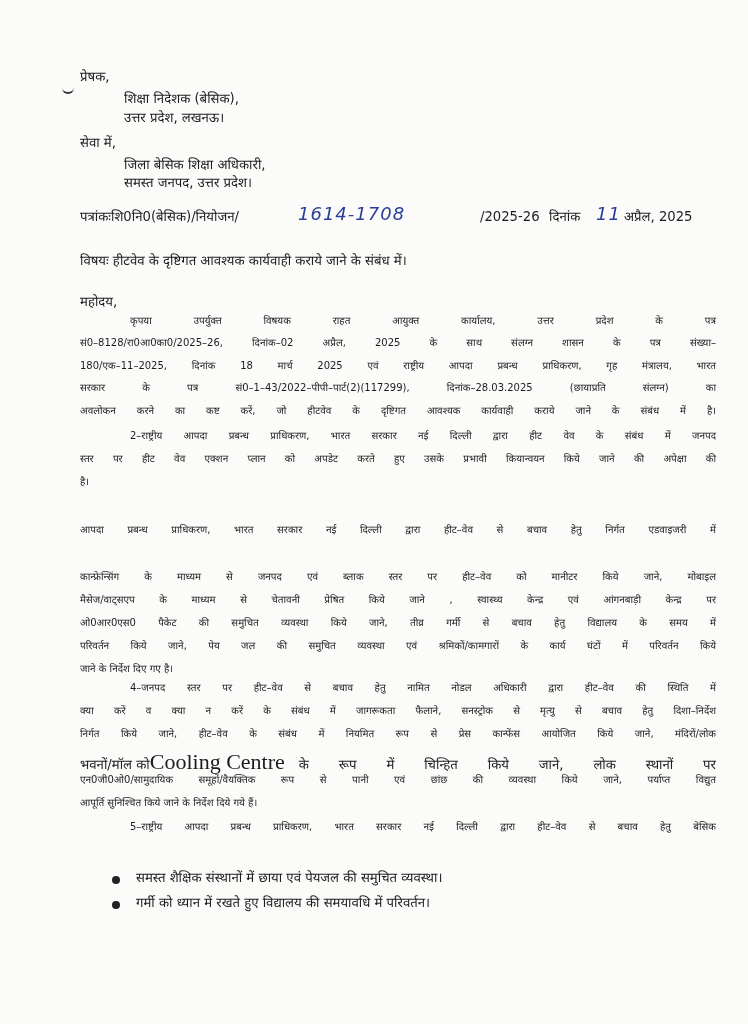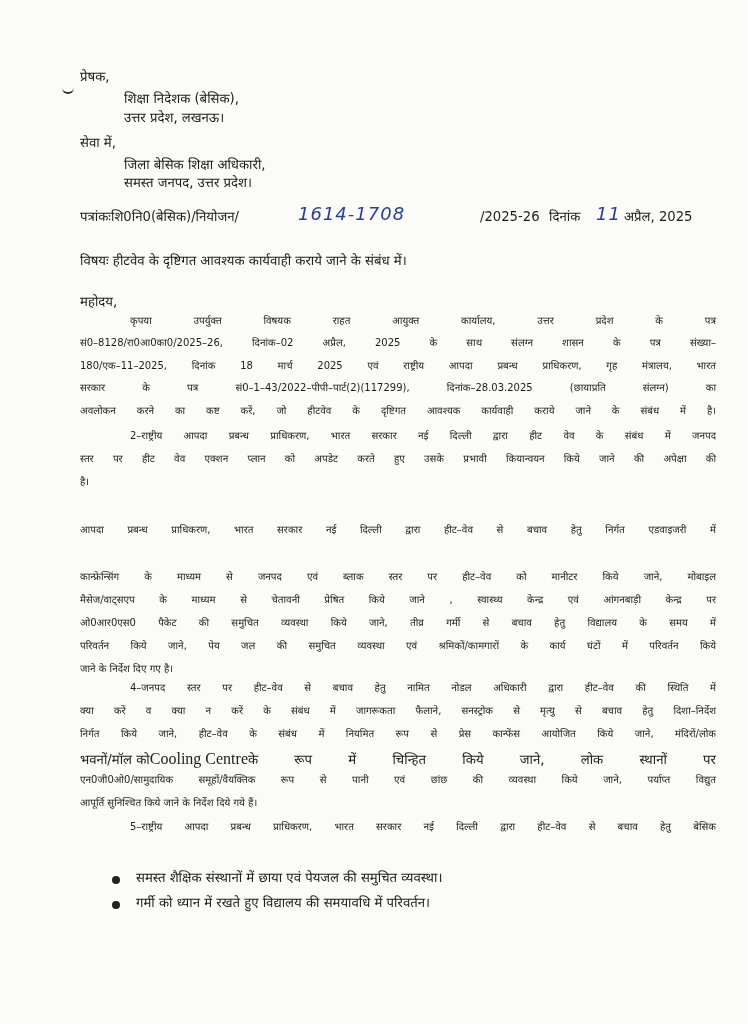--- a/index.html
+++ b/index.html
@@ -4,21 +4,21 @@
 <style>
   html, body { margin:0; padding:0; }
   body { width:748px; height:1024px; background:#fbfbfa; overflow:hidden; position:relative;
          font-family:"DejaVu Sans", "Liberation Sans", sans-serif; color:#1c1c1c; }
   .page { position:absolute; left:0; top:0; width:716px; height:1024px; }
   .ln { position:absolute; font-size:13.2px; white-space:nowrap; line-height:1; }
   .jl { position:absolute; left:80px; width:636px; font-size:10px; text-align:justify; text-align-last:justify; white-space:nowrap; line-height:1; }
   .jl.last { text-align-last:left; }
   .hand { font-family:"DejaVu Sans", sans-serif; color:#2a3f9a; font-size:18px; font-style:italic; letter-spacing:1px; }
   .mark { position:absolute; left:62px; top:86px; width:12px; height:6px; border-bottom:2px solid #333; border-radius:0 0 8px 8px; }
-  .cool { font-family:"Liberation Serif", serif; font-size:16px; }
+  .cool { font-family:"Liberation Serif", serif; font-size:22px; }
   .bullet { position:absolute; left:112px; width:8px; height:8px; border-radius:50%; background:#222; }
 </style>
 </head>
 <body>
 
 <div class="page">
   <div class="mark"></div>
 
   <div class="ln" style="left:80px;top:70px">प्रेषक,</div>
   <div class="ln" style="left:124px;top:92px">शिक्षा निदेशक (बेसिक),</div>
@@ -54,21 +54,21 @@
   <div class="jl" style="top:618px">ओ0आर0एस0 पैकेट की समुचित व्यवस्था किये जाने, तीव्र गर्मी से बचाव हेतु विद्यालय के समय में</div>
   <div class="jl" style="top:641px">परिवर्तन किये जाने, पेय जल की समुचित व्यवस्था एवं श्रमिकों/कामगारों के कार्य घंटों में परिवर्तन किये</div>
   <div class="jl last" style="top:664px">जाने के निर्देश दिए गए है।</div>
 
   <div class="jl" style="left:130px;width:586px;top:683px">4–जनपद स्तर पर हीट–वेव से बचाव हेतु नामित नोडल अधिकारी द्वारा हीट–वेव की स्थिति में</div>
   <div class="jl" style="top:706px">क्या करें व क्या न करें के संबंध में जागरूकता फैलाने, सनस्ट्रोक से मृत्यु से बचाव हेतु दिशा–निर्देश</div>
   <div class="jl" style="top:729px">निर्गत किये जाने, हीट–वेव के संबंध में नियमित रूप से प्रेस कान्फेंस आयोजित किये जाने, मंदिरों/लोक</div>
   <div class="ln" style="left:80px;top:751px;width:636px;display:flex;justify-content:space-between;align-items:baseline">
     <span>भवनों/मॉल को</span>
     <span class="cool">Cooling Centre</span>
-    <span style="flex:1;text-align:justify;text-align-last:justify">के रूप में चिन्हित किये जाने, लोक स्थानों पर</span>
+    <span style="flex:1;margin-left:14px;text-align:justify;text-align-last:justify">के रूप में चिन्हित किये जाने, लोक स्थानों पर</span>
   </div>
   <div class="jl" style="top:775px">एन0जी0ओ0/सामुदायिक समूहों/वैयक्तिक रूप से पानी एवं छांछ की व्यवस्था किये जाने, पर्याप्त विद्युत</div>
   <div class="jl last" style="top:798px">आपूर्ति सुनिश्चित किये जाने के निर्देश दिये गये हैं।</div>
 
   <div class="jl" style="left:130px;width:586px;top:822px">5–राष्ट्रीय आपदा प्रबन्ध प्राधिकरण, भारत सरकार नई दिल्ली द्वारा हीट–वेव से बचाव हेतु बेसिक</div>
 
   <div class="bullet" style="top:876px"></div>
   <div class="ln" style="left:136px;top:871px">समस्त शैक्षिक संस्थानों में छाया एवं पेयजल की समुचित व्यवस्था।</div>
   <div class="bullet" style="top:901px"></div>
   <div class="ln" style="left:136px;top:896px">गर्मी को ध्यान में रखते हुए विद्यालय की समयावधि में परिवर्तन।</div>

